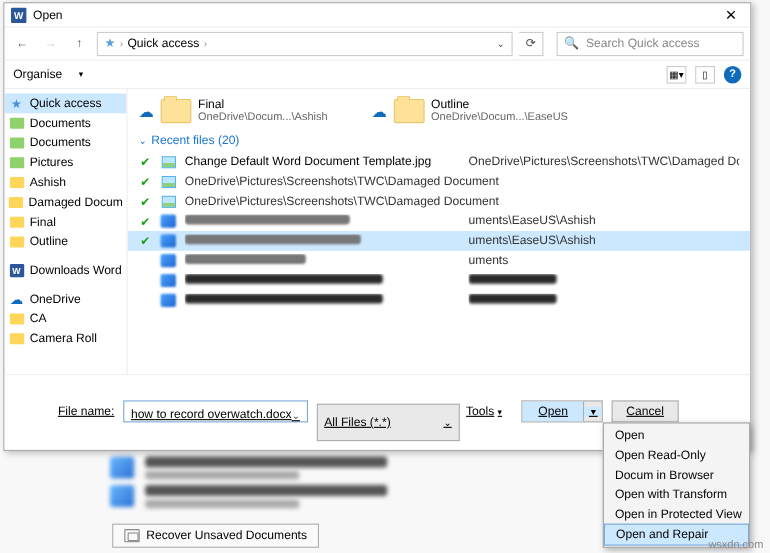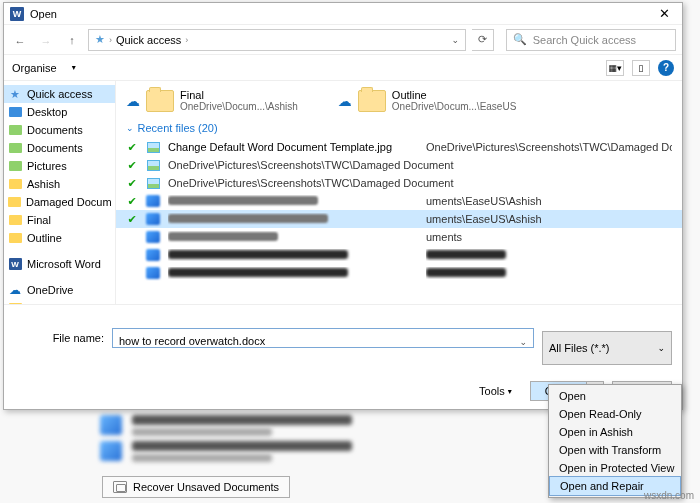--- a/index.html
+++ b/index.html
@@ -59,21 +59,21 @@
 .filerow.selected{background:#cce8ff;}
 .filerow .status{color:#12a10e;font-size:11px;width:12px;text-align:center;}
 .filerow .fic{width:14px;height:12px;display:flex;align-items:center;justify-content:center;}
 .fic-img{border:1px solid #55b4e6;width:13px;height:11px;background:linear-gradient(180deg,#bde6ff 60%,#8fd07a 60%);}
 .filerow .fname{flex:0 0 250px;white-space:nowrap;overflow:hidden;}
 .filerow .floc{flex:1;white-space:nowrap;overflow:hidden;color:#333;}
 .blur-bar-dark{height:9px;border-radius:3px;background:#2a2a2a;filter:blur(1.5px);}
 .blur-bar-mid{height:9px;border-radius:3px;background:#777;filter:blur(1.2px);}
 .blur-dot{width:14px;height:12px;border-radius:2px;background:linear-gradient(135deg,#4aa3ff,#1e66d0);filter:blur(1px);}
 
-.footer{ border-top:1px solid #eee; padding:6px 10px 8px 10px; font-size:11px; display:flex;flex-direction:column;gap:16px;}
+.footer{ border-top:1px solid #eee; padding:6px 10px 8px 10px; font-size:11px; display:flex;flex-direction:row;gap:6px;text-decoration:underline;}
 .fn-row{display:flex;align-items:center;gap:8px;}
 .fn-label{width:90px;text-align:right;}
 .fn-input{flex:1;height:20px;border:1px solid #7aa7d6;padding:0 6px;font-size:11px;display:flex;align-items:flex-end;justify-content:space-between;}
 .fn-input .dd{font-size:9px;color:#555;}
 .filter-dd{width:130px;height:20px;border:1px solid #adadad;background:#e9e9e9;display:flex;align-items:center;justify-content:space-between;padding:16px 6px;font-size:11px;margin-top:20px;}
 .btn-row{display:flex;align-items:center;justify-content:flex-end;gap:8px;}
 .tools{margin-right:10px;display:flex;align-items:center;gap:3px;}
 .btn{height:20px;border:1px solid #adadad;background:#e9e9e9;padding:0 12px;font-size:11px;display:flex;align-items:center;}
 .btn.open-split{padding:0;width:74px;}
 .btn.open-split .lbl{flex:1;display:flex;align-items:center;justify-content:center;border-right:1px solid #adadad;height:100%;background:#cce8ff;}
@@ -162,26 +162,20 @@
   </div>
 
   <div class="body">
     <div class="sidebar">
       <div class="item selected">
           <span class="ic ic-star">★</span>
           <span>Quick access</span>
         </div>
       <div class="item">
           <span class="ic">
-            <span class="ic-desktop"></span>
-          </span>
-          <span>Desktop</span>
-        </div>
-      <div class="item">
-          <span class="ic">
             <span class="ic-checkfolder"></span>
           </span>
           <span>Documents</span>
         </div>
       <div class="item">
           <span class="ic">
             <span class="ic-checkfolder"></span>
           </span>
           <span>Documents</span>
         </div>
@@ -213,21 +207,21 @@
           <span class="ic">
             <span class="ic-folder"></span>
           </span>
           <span>Outline</span>
         </div>
       <div class="sep"></div>
       <div class="item">
           <span class="ic">
             <span class="ic-word">W</span>
           </span>
-          <span>Microsoft Word</span>
+          <span>Downloads Word</span>
         </div>
       <div class="sep"></div>
       <div class="item">
           <span class="ic ic-cloud">☁</span>
           <span>OneDrive</span>
         </div>
       <div class="item">
           <span class="ic">
             <span class="ic-folder"></span>
           </span>
@@ -346,19 +340,19 @@
       <div class="btn">
           <span>Cancel</span>
         </div>
     </div>
   </div>
 </div>
 
 <div class="menu">
   <div class="mi">Open</div>
   <div class="mi">Open Read-Only</div>
-  <div class="mi">Open in Ashish</div>
+  <div class="mi">Docum in Browser</div>
   <div class="mi">Open with Transform</div>
   <div class="mi">Open in Protected View</div>
   <div class="mi sel">Open and Repair</div>
 </div>
 
 <div class="watermark">wsxdn.com</div>
 
 </body></html>

